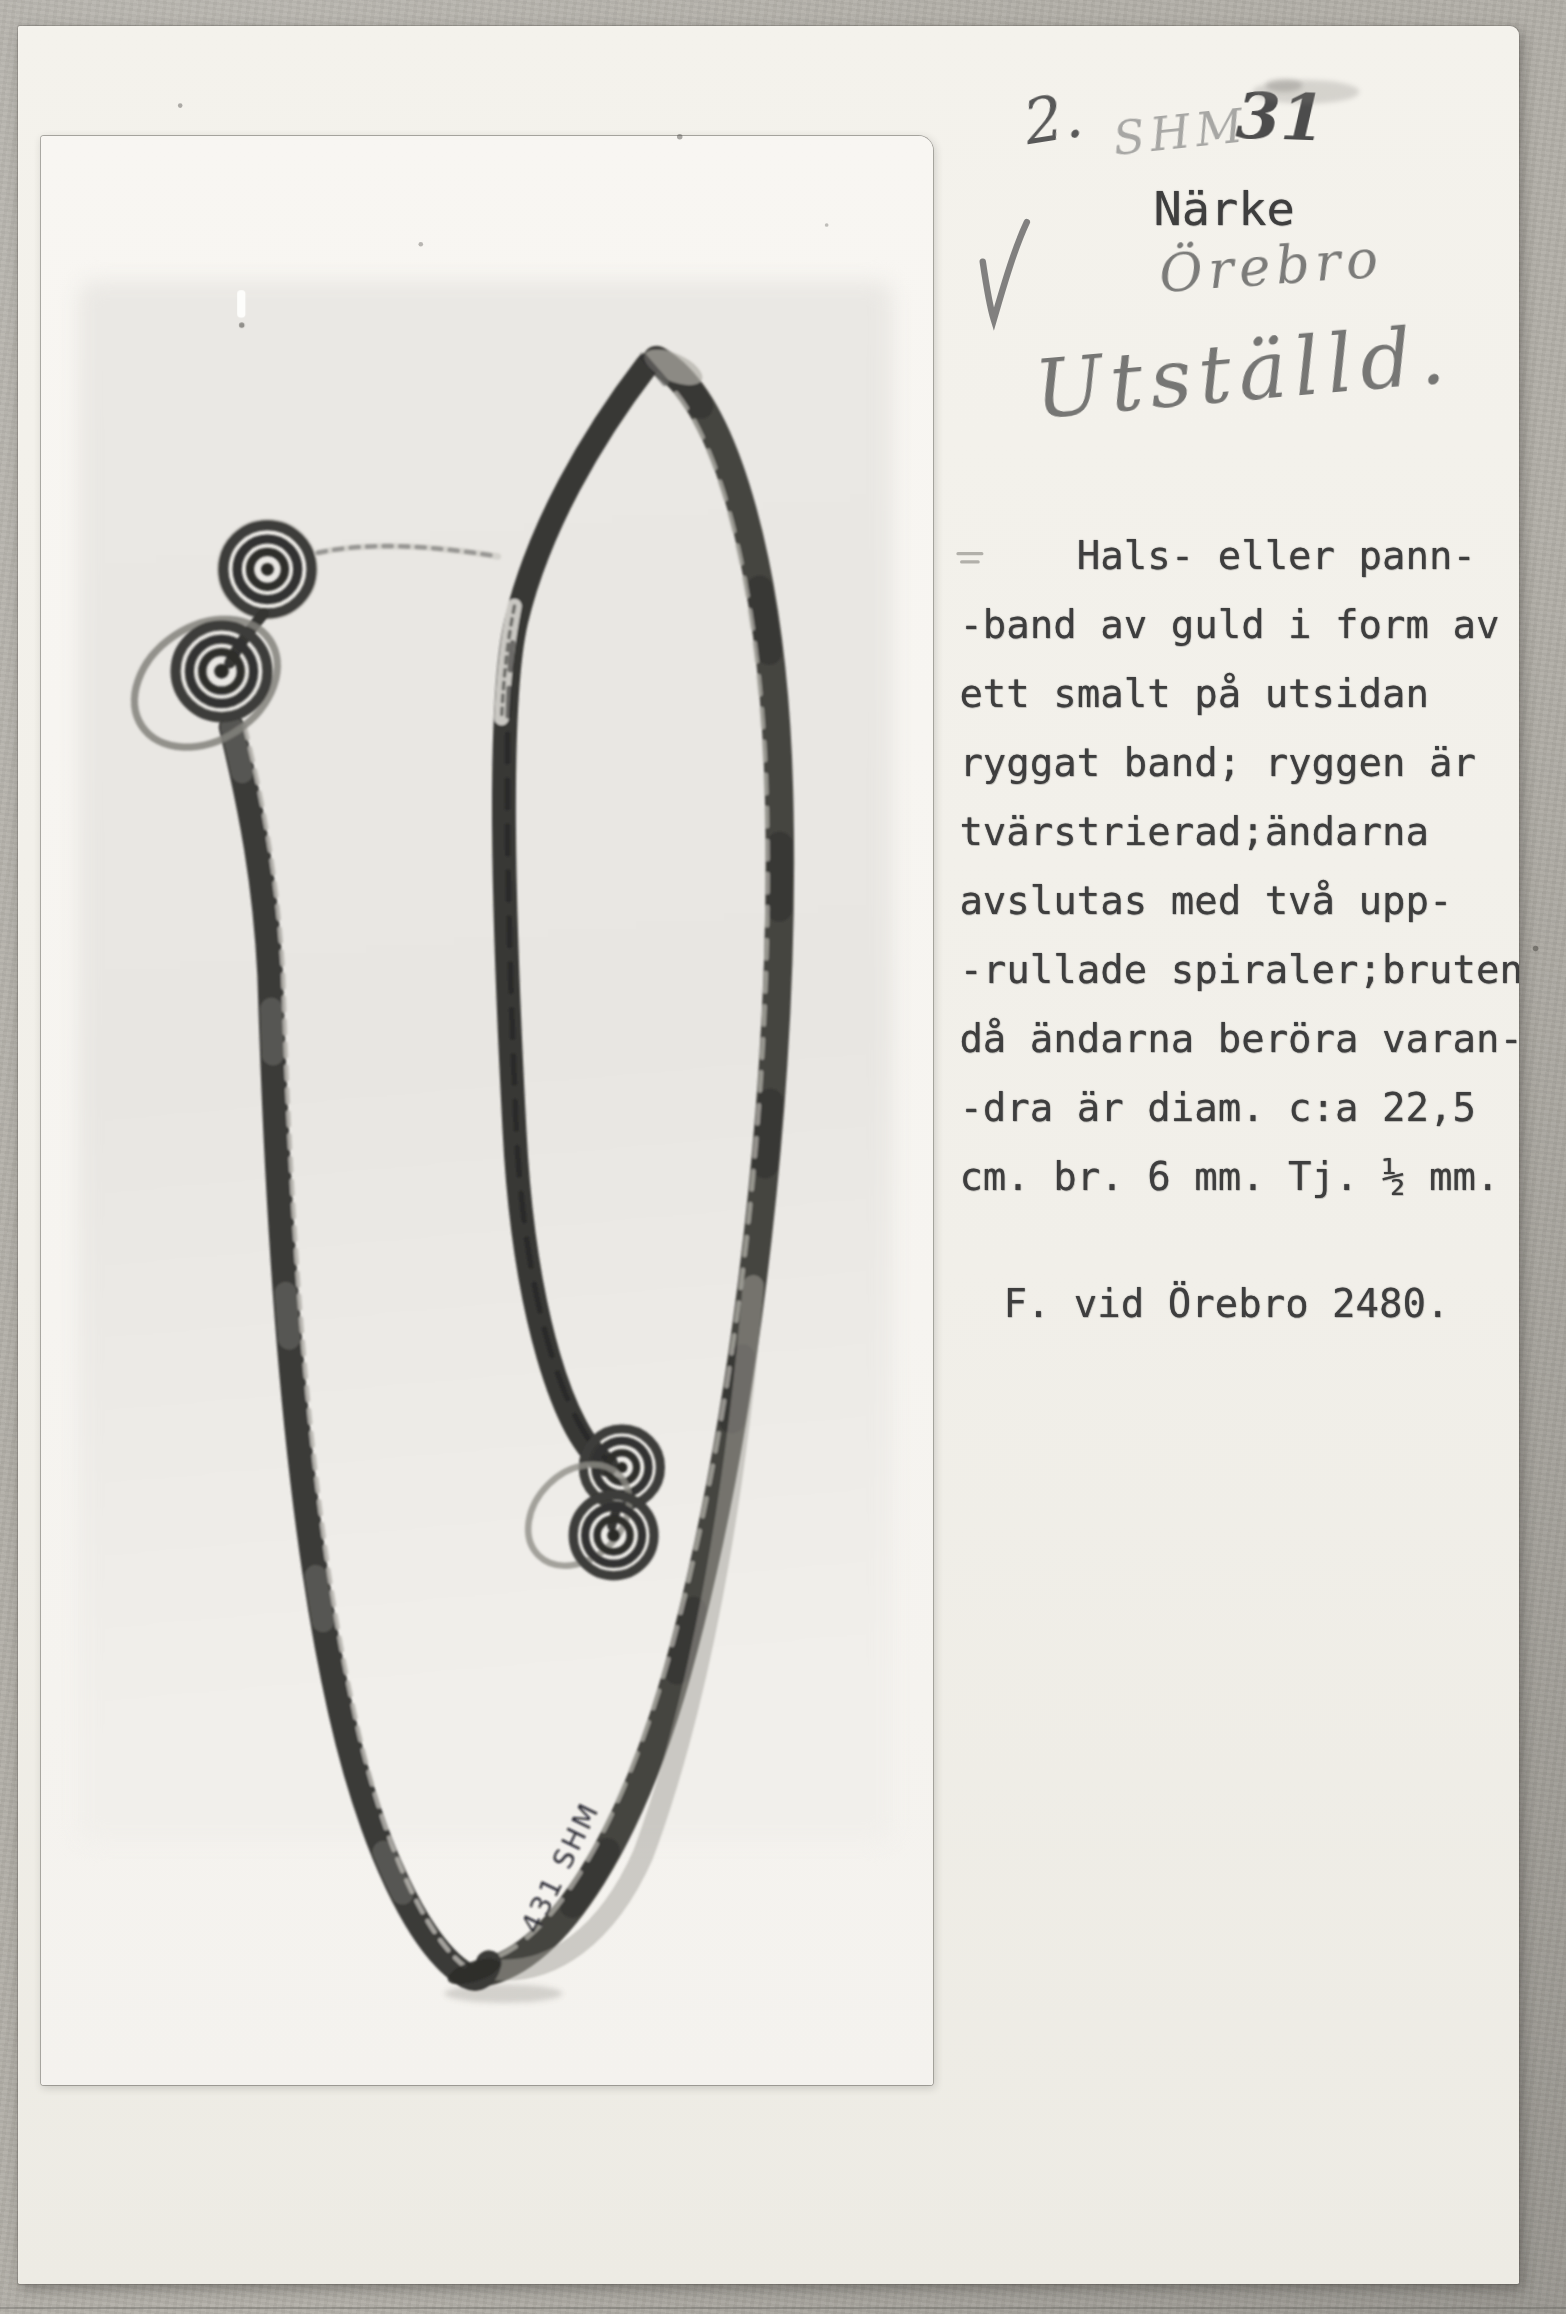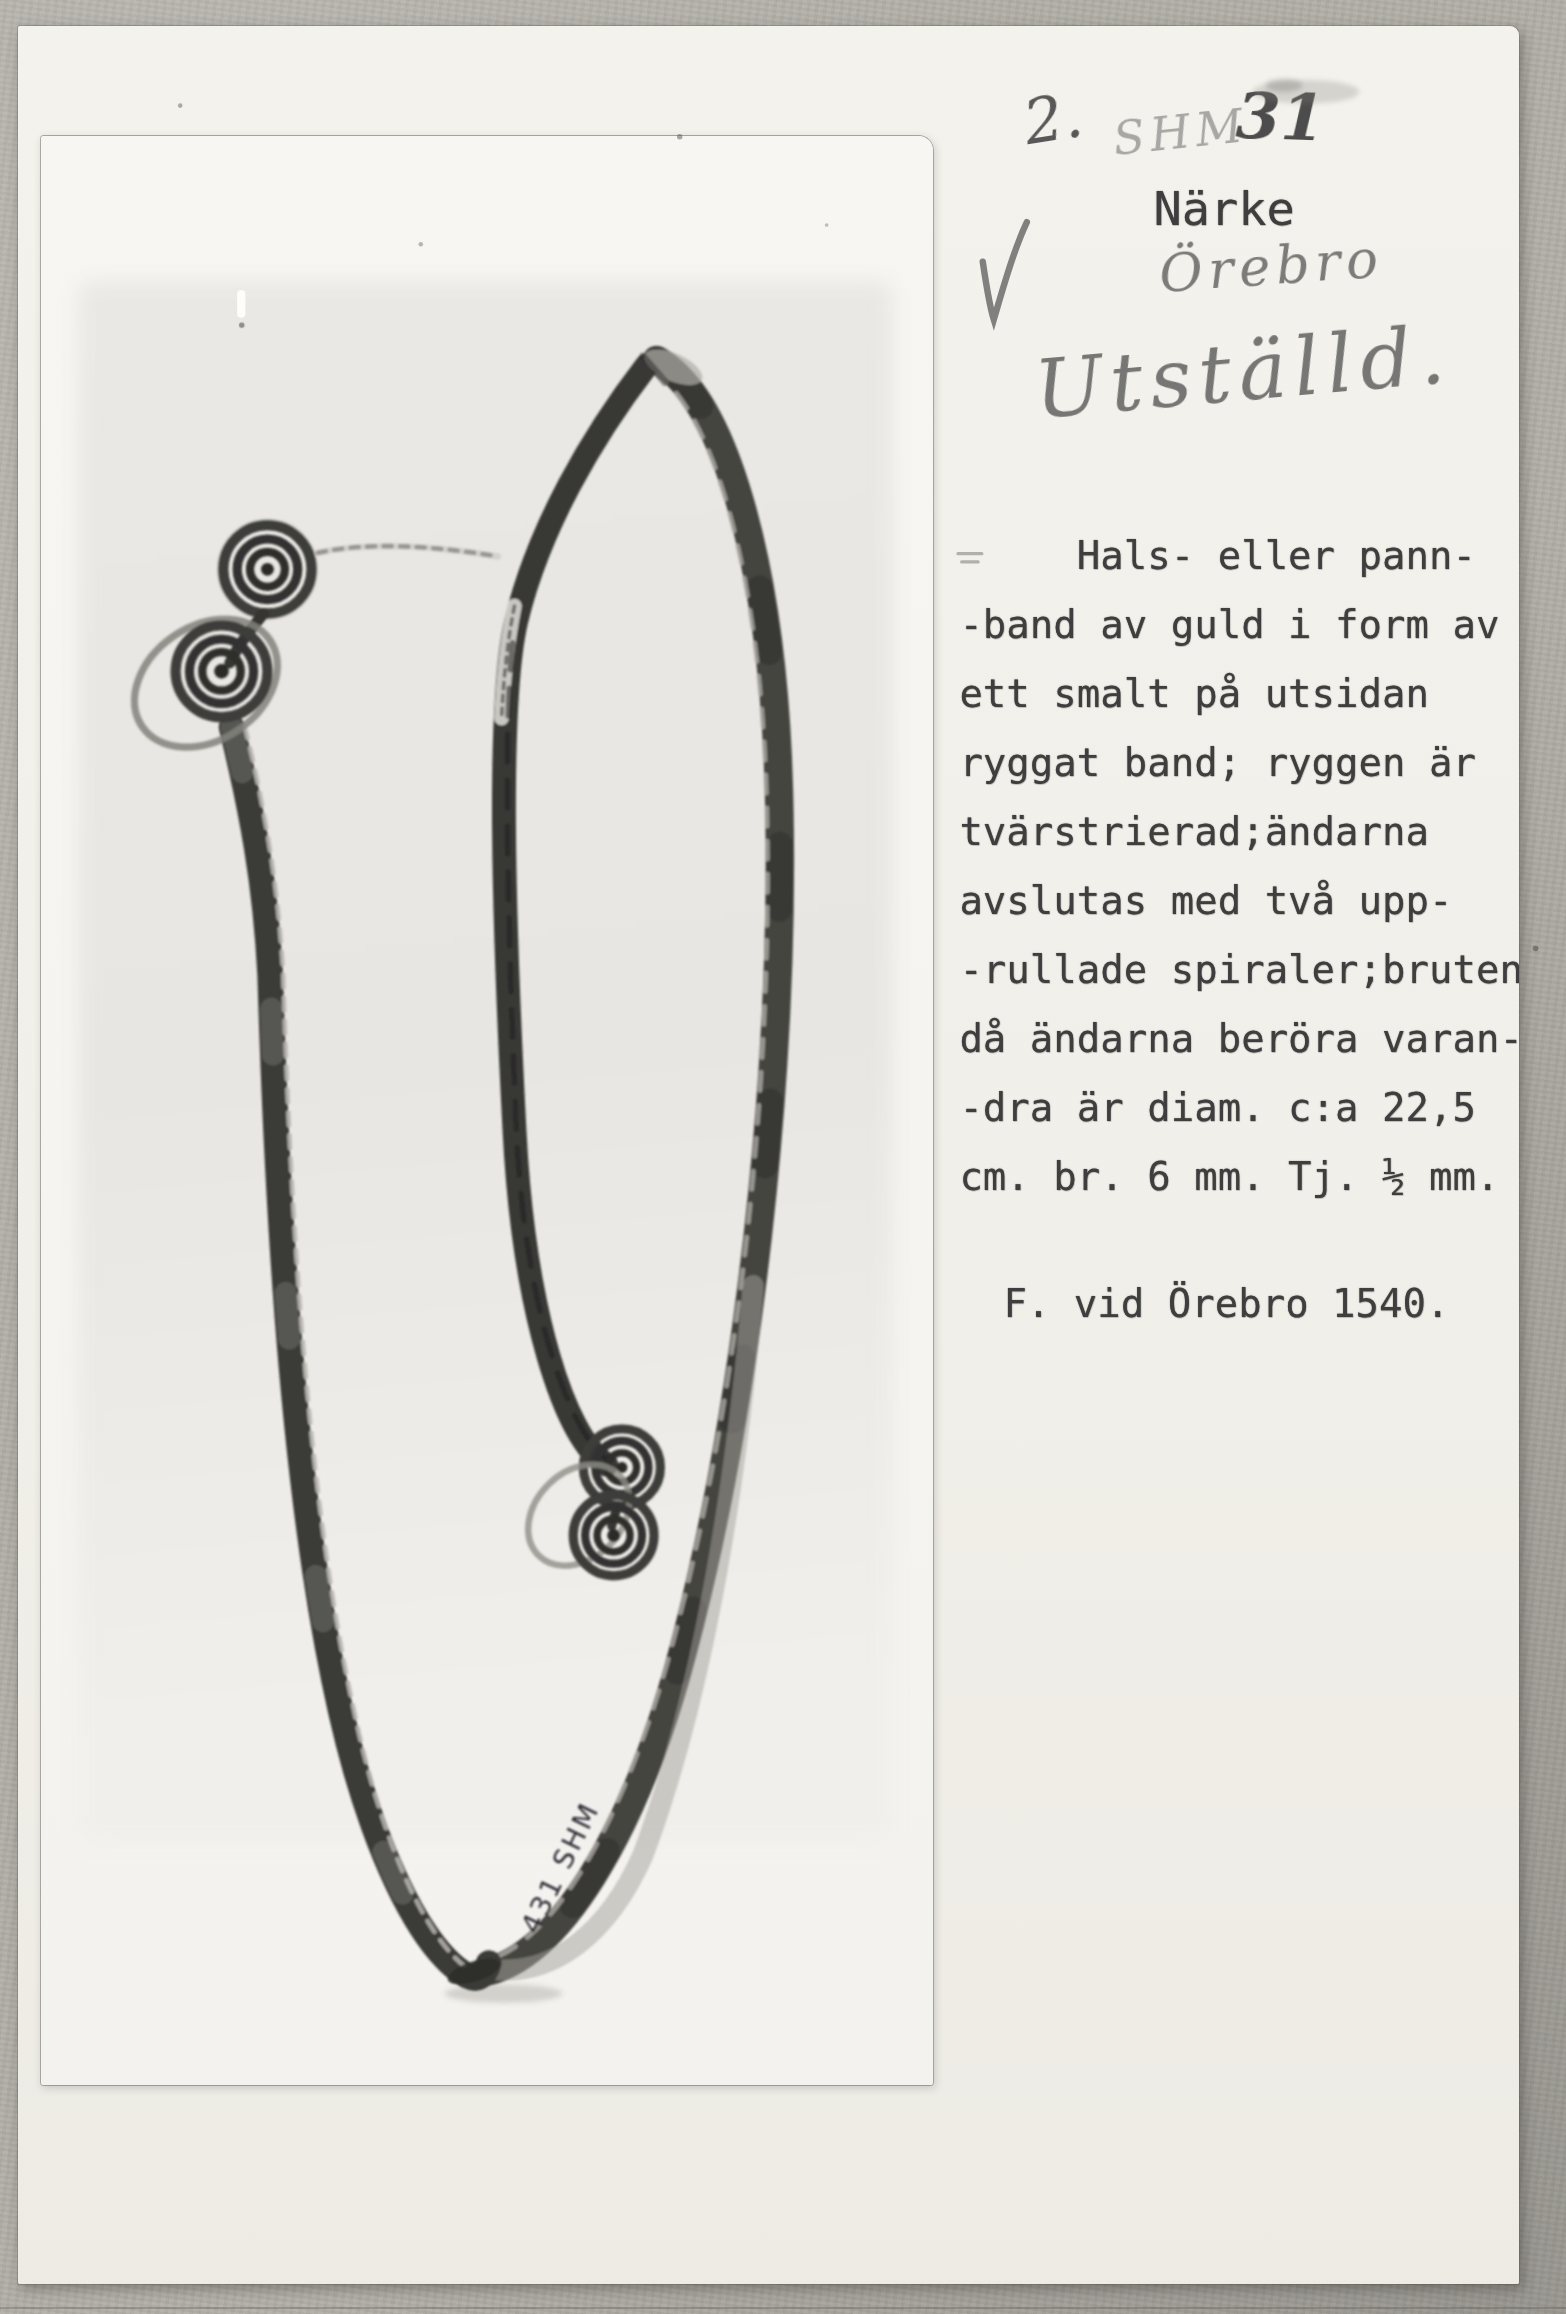--- a/index.html
+++ b/index.html
@@ -61,21 +61,21 @@
     <pre class="typed typed-block">     Hals- eller pann-
 -band av guld i form av
 ett smalt på utsidan
 ryggat band; ryggen är
 tvärstrierad;ändarna
 avslutas med två upp-
 -rullade spiraler;bruten
 då ändarna beröra varan-
 -dra är diam. c:a 22,5
 cm. br. 6 mm. Tj. ½ mm.</pre>
-    <div class="typed find-note">F. vid Örebro 1540.</div>
+    <div class="typed find-note">F. vid Örebro 2480.</div>
   </div>
 
   <svg class="overlay" width="1567" height="2314" viewBox="0 0 1706 2520">
     <defs>
       <filter id="soften" x="-20%" y="-20%" width="140%" height="140%">
         <feGaussianBlur stdDeviation="1.2"></feGaussianBlur>
       </filter>
       <filter id="soft2" x="-40%" y="-40%" width="180%" height="180%">
         <feGaussianBlur stdDeviation="3"></feGaussianBlur>
       </filter>

